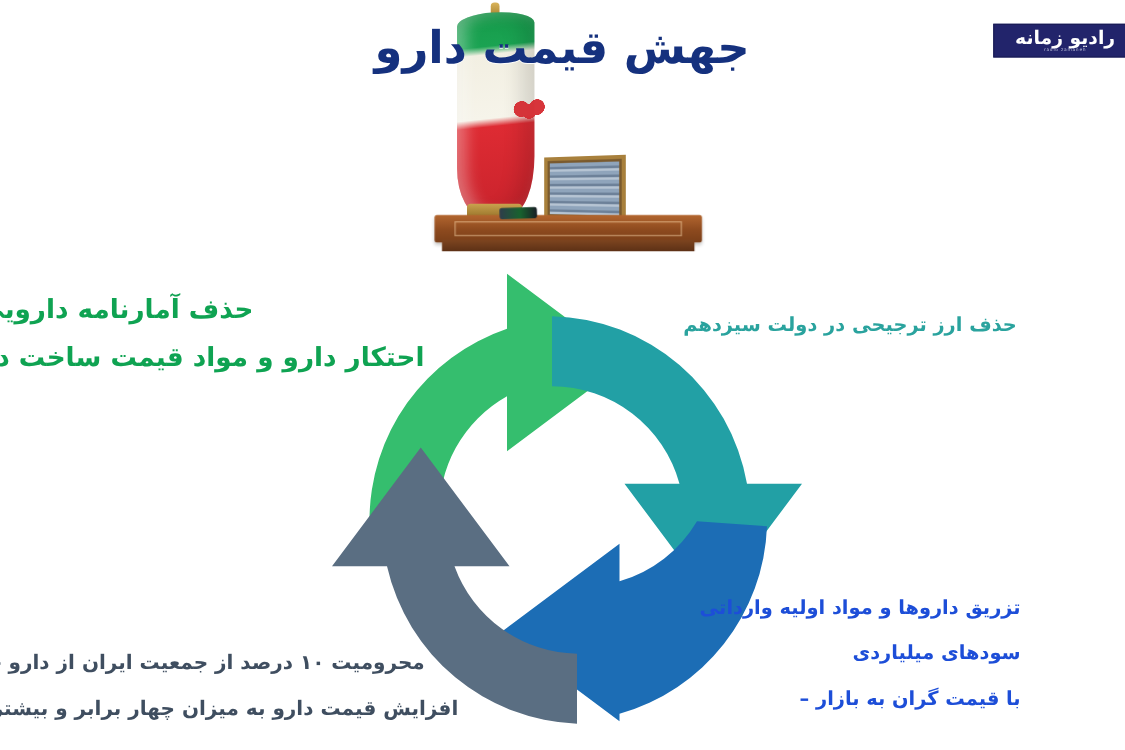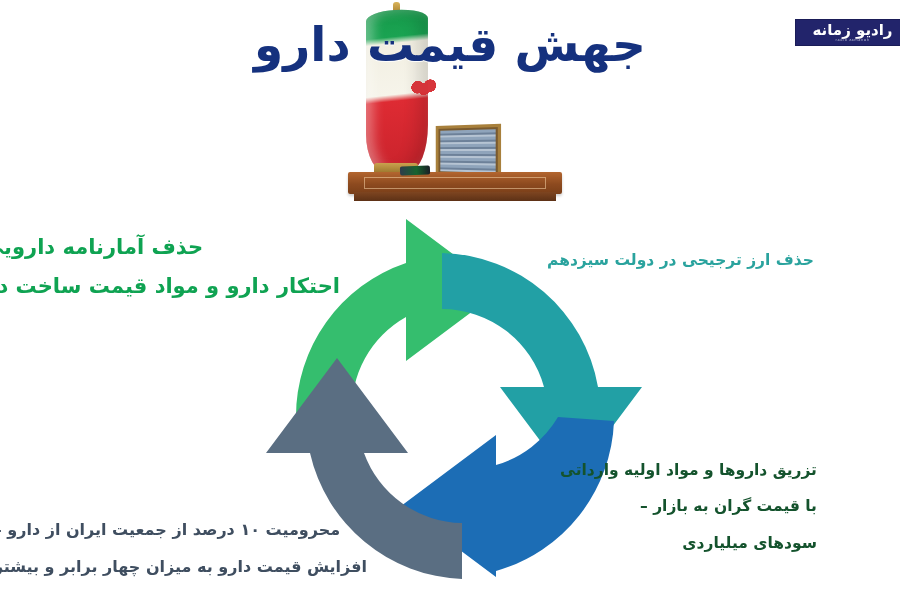--- a/index.html
+++ b/index.html
@@ -50,21 +50,21 @@
   }
 
   
   #headline {
     position: absolute;
     left: 0;
     top: 18px;
     width: 900px;
     text-align: center;
     color: #15317E;
-    font-size: 47px;
+    font-size: 36px;
     font-weight: bold;
     line-height: 1.15;
     letter-spacing: -1px;
     z-index: 4;
     pointer-events: none;
     text-shadow: 0 1px 0 rgba(255,255,255,0.9);
   }
 
   
   #podium-photo {
@@ -210,23 +210,23 @@
   }
   #label-teal {
     left: 547px;
     top: 246px;
     text-align: right;
     color: #2AA39E;
     font-size: 15.5px;
   }
   #label-blue {
     left: 560px;
-    top: 452px;
+    top: 468px;
     text-align: right;
-    color: #14532d;
+    color: #1d4ed8;
     font-size: 15.5px;
     line-height: 2.35;
   }
   #label-gray {
     right: 533px;
     top: 512px;
     text-align: left;
     color: #3F4E60;
     font-size: 16px;
     line-height: 2.3;
@@ -314,22 +314,22 @@
     <span class="line">حذف آمارنامه دارویی –</span>
     <span class="line">احتکار دارو و مواد قیمت ساخت دارو</span>
   </div>
 
   <div id="label-teal" class="label">
     <span class="line">حذف ارز ترجیحی در دولت سیزدهم</span>
   </div>
 
   <div id="label-blue" class="label">
     <span class="line">تزریق داروها و مواد اولیه وارداتی</span>
+    <span class="line">سودهای میلیاردی</span>
     <span class="line">با قیمت گران به بازار –</span>
-    <span class="line">سودهای میلیاردی</span>
   </div>
 
   <div id="label-gray" class="label">
     <span class="line">محرومیت ۱۰ درصد از جمعیت ایران از دارو –</span>
     <span class="line">افزایش قیمت دارو به میزان چهار برابر و بیشتر</span>
   </div>
 
 </div>
 
 </body></html>

